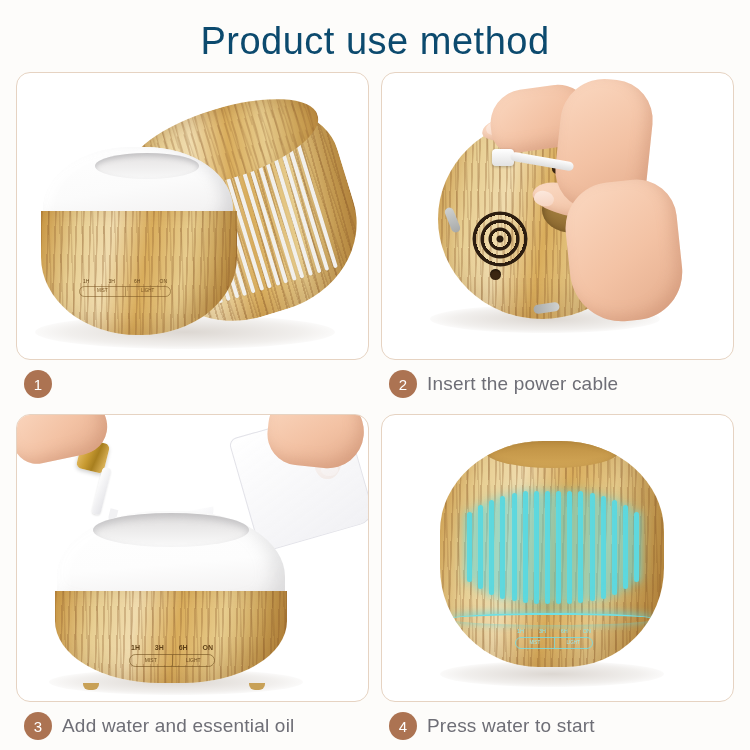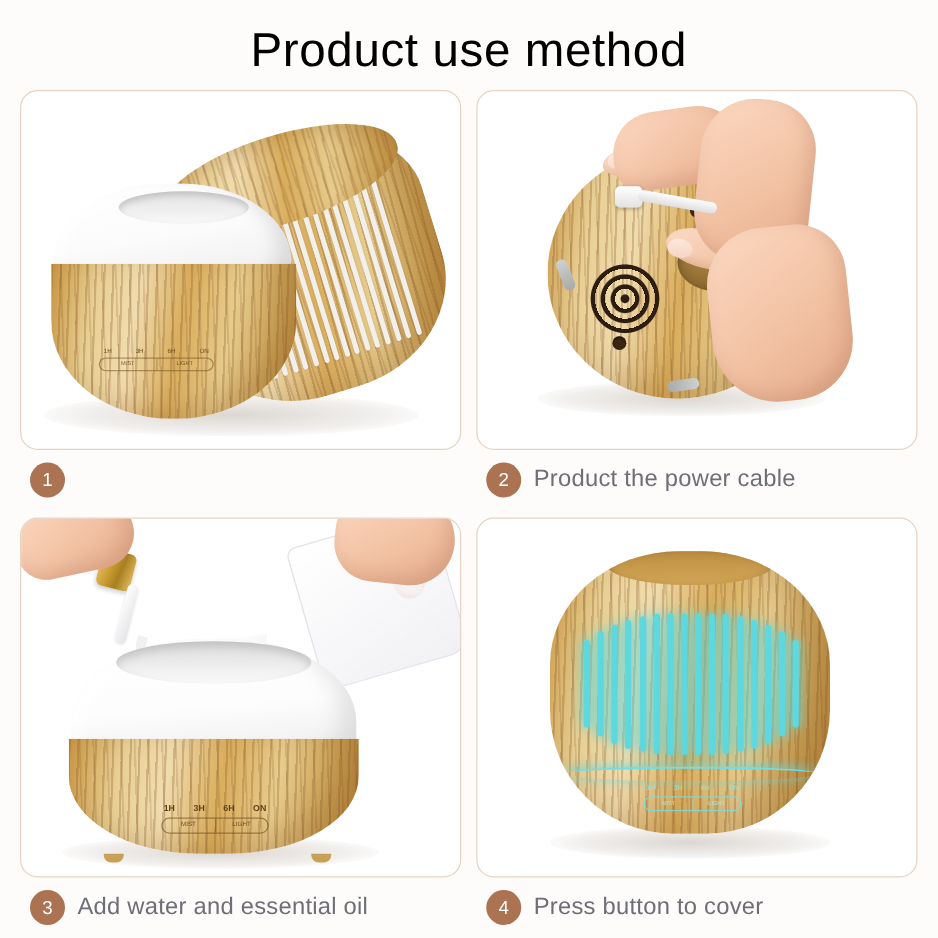--- a/index.html
+++ b/index.html
@@ -11,21 +11,21 @@
     font-family: "Liberation Sans", sans-serif;
     overflow: hidden;
     position: relative;
   }
 
   
   .page-title {
     text-align: center;
     font-size: 38px;
     font-weight: 400;
-    color: #000000;
+    color: #0c4a6e;
     letter-spacing: 0.5px;
     padding-top: 10px;
     height: 72px;
     line-height: 62px;
     font-family: "Liberation Sans", sans-serif;
   }
 
   
   .grid {
     display: grid;
@@ -485,21 +485,21 @@
         <div class="nail" style="left:104px;top:48px;width:22px;height:14px;transform:rotate(-8deg);"></div>
         <div class="hand" style="left:176px;top:6px;width:92px;height:132px;border-radius:44px 40px 34px 40px;transform:rotate(6deg);"></div>
 
         <div class="hand" style="left:186px;top:108px;width:112px;height:140px;border-radius:46px 40px 48px 52px;transform:rotate(-6deg);"></div>
         <div class="finger" style="left:150px;top:112px;width:70px;height:30px;transform:rotate(14deg);"></div>
         <div class="nail" style="left:152px;top:118px;width:20px;height:15px;transform:rotate(12deg);"></div>
       </div>
     </div>
     <div class="caption">
       <div class="badge">2</div>
-      <div class="caption-text">Product the power cable</div>
+      <div class="caption-text">Insert the power cable</div>
     </div>
   </div>
 
   <div class="cell">
     <div class="photo-card">
       <div class="stage">
         <div class="shadow-ellipse" style="left:32px;bottom:6px;width:254px;height:26px;"></div>
 
         <div class="hand" style="left:-6px;top:-18px;width:96px;height:62px;border-radius:40px 48px 40px 34px;transform:rotate(-12deg);"></div>
         <div class="finger" style="left:46px;top:8px;width:40px;height:24px;transform:rotate(18deg);"></div>
@@ -580,17 +580,17 @@
           </div>
           <div class="ctl-btns" style="height:12px;border:1px solid rgba(120,220,225,0.85);margin-top:3px;">
             <div class="ctl-btn" style="font-size:4.5px;color:#9fe9ec;border-right:1px solid rgba(120,220,225,0.7);">MIST</div>
             <div class="ctl-btn" style="font-size:4.5px;color:#9fe9ec;">LIGHT</div>
           </div>
         </div>
       </div>
     </div>
     <div class="caption">
       <div class="badge">4</div>
-      <div class="caption-text">Press button to cover</div>
+      <div class="caption-text">Press water to start</div>
     </div>
   </div>
 
 </div>
 
 </body></html>

